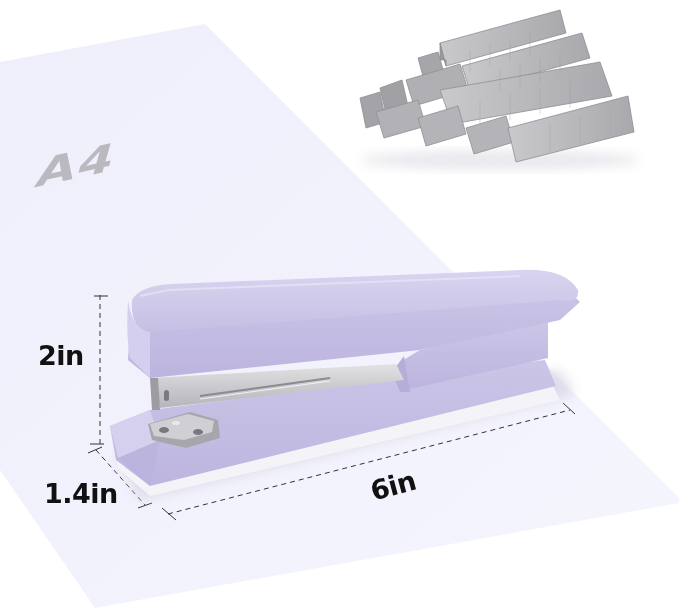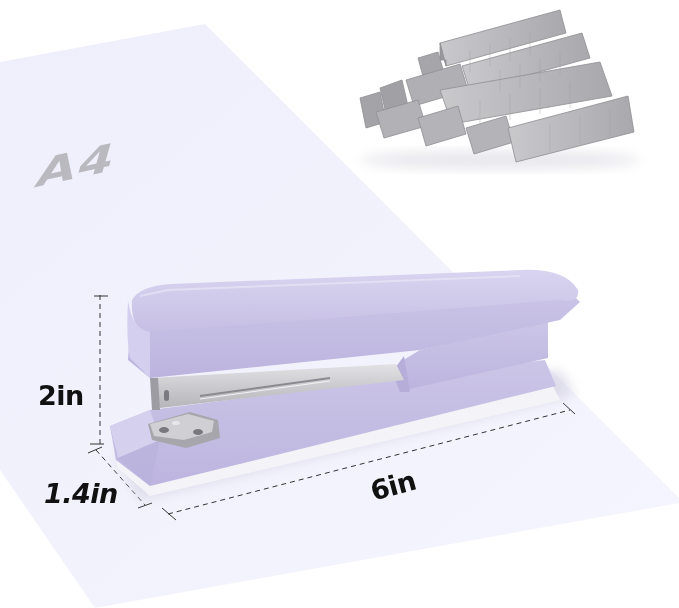--- a/index.html
+++ b/index.html
@@ -130,16 +130,16 @@
       <path d="M140,296 L168,290 L520,276" stroke="#e8e5f7" stroke-width="2" fill="none" opacity="0.7"></path>
 
       <path d="M128,300 Q126,340 130,358 L150,378 L150,332 Q132,330 128,300 Z" fill="#d4cfee"></path>
     </g>
   </svg>
 
   
   <div class="a4">A4</div>
 
   
-  <div class="label" style="left:38px; top:380px;">2in</div>
-  <div class="label" style="left:44px; top:478px;font-style:italic;">1.4in</div>
+  <div class="label" style="left:38px; top:340px;">2in</div>
+  <div class="label" style="left:44px; top:478px;">1.4in</div>
   <div class="label" style="left:371px; top:476px; transform:rotate(-15deg); transform-origin:left center;">6in</div>
 </div>
 
 </body></html>

